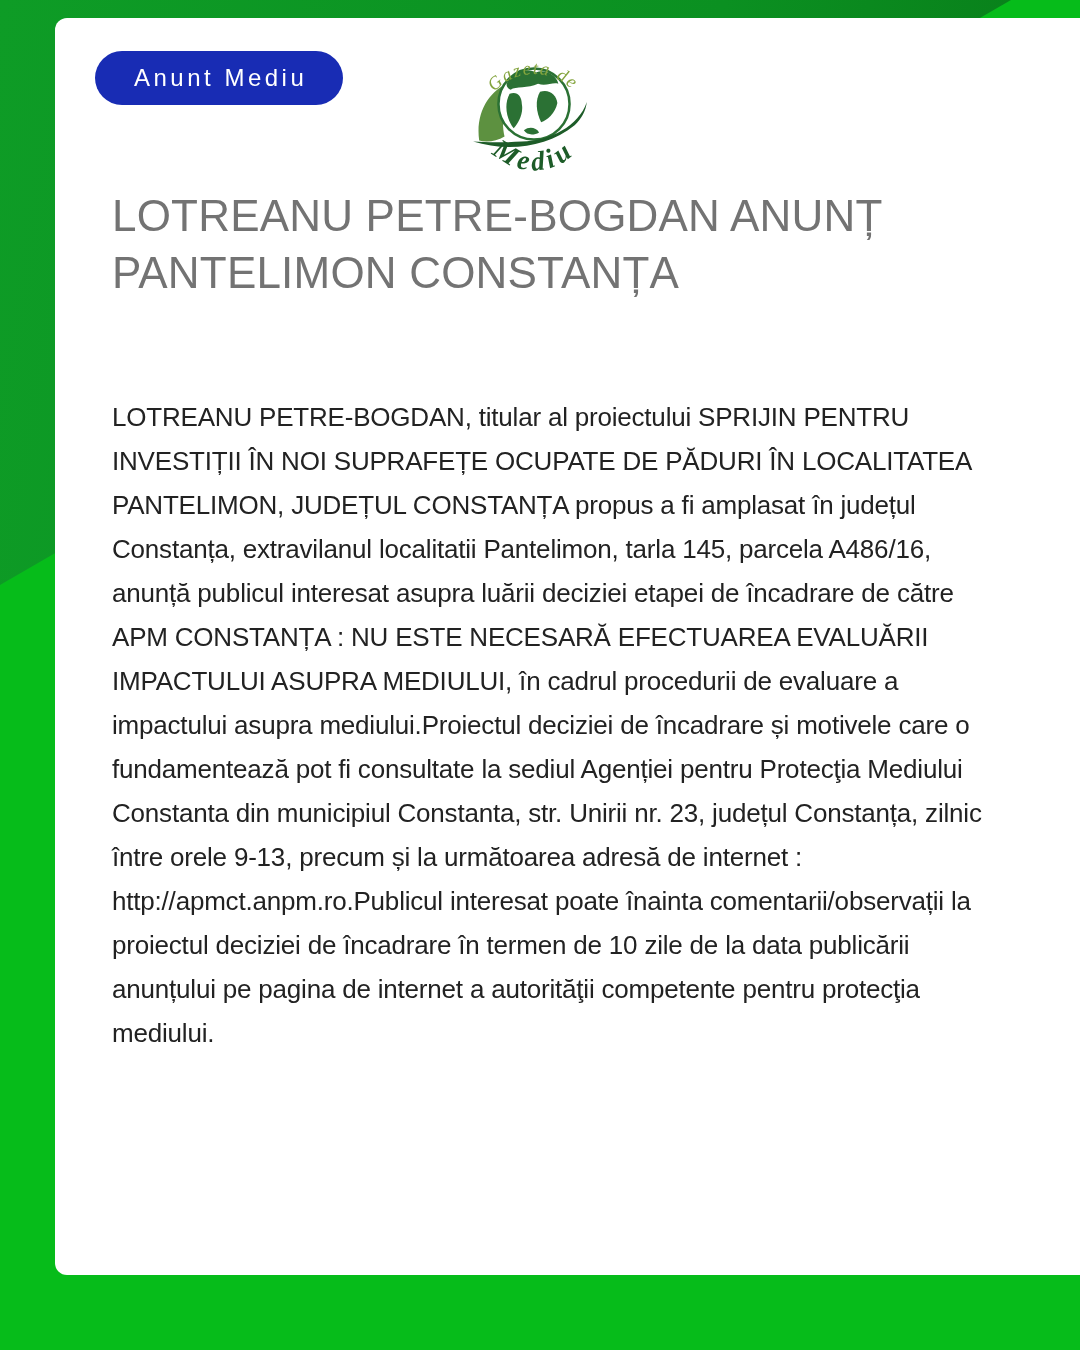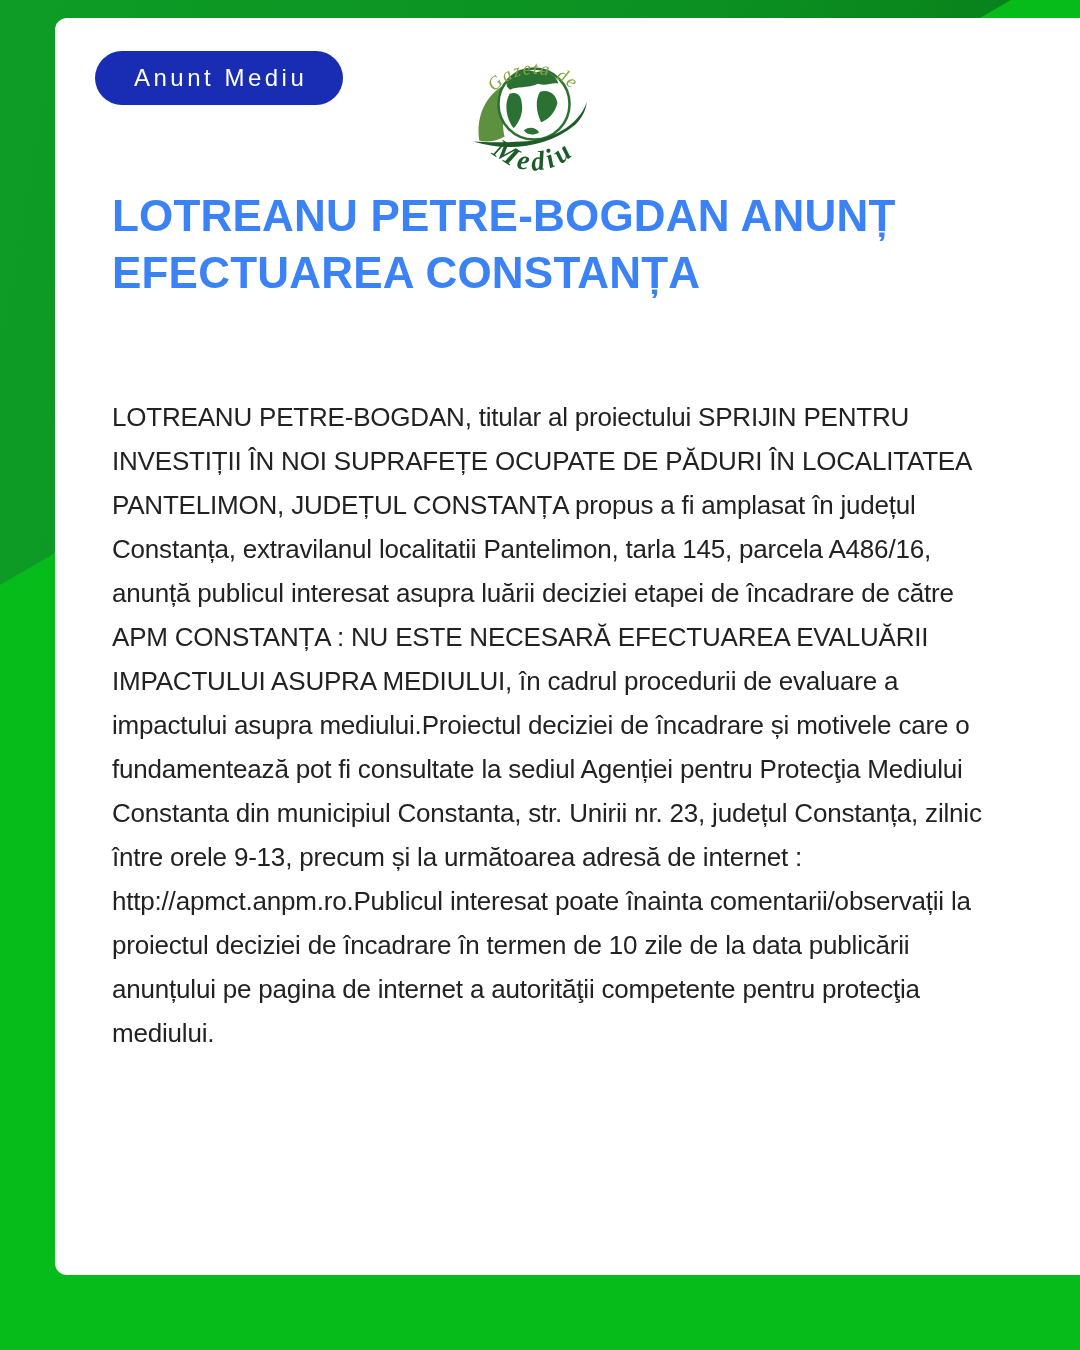--- a/index.html
+++ b/index.html
@@ -55,23 +55,23 @@
     font-style: italic;
     font-weight: bold;
     font-size: 27px;
     letter-spacing: 4px;
     fill: #1d5c28;
   }
   .title {
     position: absolute;
     left: 57px; top: 169px;
     width: 880px;
-    color: #3b82f6;
+    color: #737373;
     font-size: 44px;
-    font-weight: 700;
+    font-weight: 400;
     line-height: 57px;
     letter-spacing: 0.2px;
     white-space: nowrap;
   }
   .body-text {
     position: absolute;
     left: 57px; top: 377px;
     width: 878px;
     color: #222222;
     font-size: 26px;
@@ -109,18 +109,18 @@
     <text class="logo-top-text">
       <textPath href="#topArc" startOffset="50%" text-anchor="middle">Gazeta de</textPath>
     </text>
     <text class="logo-bottom-text">
       <textPath href="#botArc" startOffset="50%" text-anchor="middle">Mediu</textPath>
     </text>
   </svg>
 
   <div class="title">
     <div>LOTREANU PETRE-BOGDAN ANUNȚ</div>
-    <div>EFECTUAREA CONSTANȚA</div>
+    <div>PANTELIMON CONSTANȚA</div>
   </div>
 
   <div class="body-text">LOTREANU PETRE-BOGDAN, titular al proiectului SPRIJIN PENTRU INVESTIȚII ÎN NOI SUPRAFEȚE OCUPATE DE PĂDURI ÎN LOCALITATEA PANTELIMON, JUDEȚUL CONSTANȚA propus a fi amplasat în județul Constanța, extravilanul localitatii Pantelimon, tarla 145, parcela A486/16, anunță publicul interesat asupra luării deciziei etapei de încadrare de către APM CONSTANȚA : NU ESTE NECESARĂ EFECTUAREA EVALUĂRII IMPACTULUI ASUPRA MEDIULUI, în cadrul procedurii de evaluare a impactului asupra mediului.Proiectul deciziei de încadrare și motivele care o fundamentează pot fi consultate la sediul Agenției pentru Protecţia Mediului Constanta din municipiul Constanta, str. Unirii nr. 23, județul Constanța, zilnic între orele 9-13, precum și la următoarea adresă de internet : http://apmct.anpm.ro.Publicul interesat poate înainta comentarii/observații la proiectul deciziei de încadrare în termen de 10 zile de la data publicării anunțului pe pagina de internet a autorităţii competente pentru protecţia mediului.</div>
 
 </div>
 
 </body></html>

